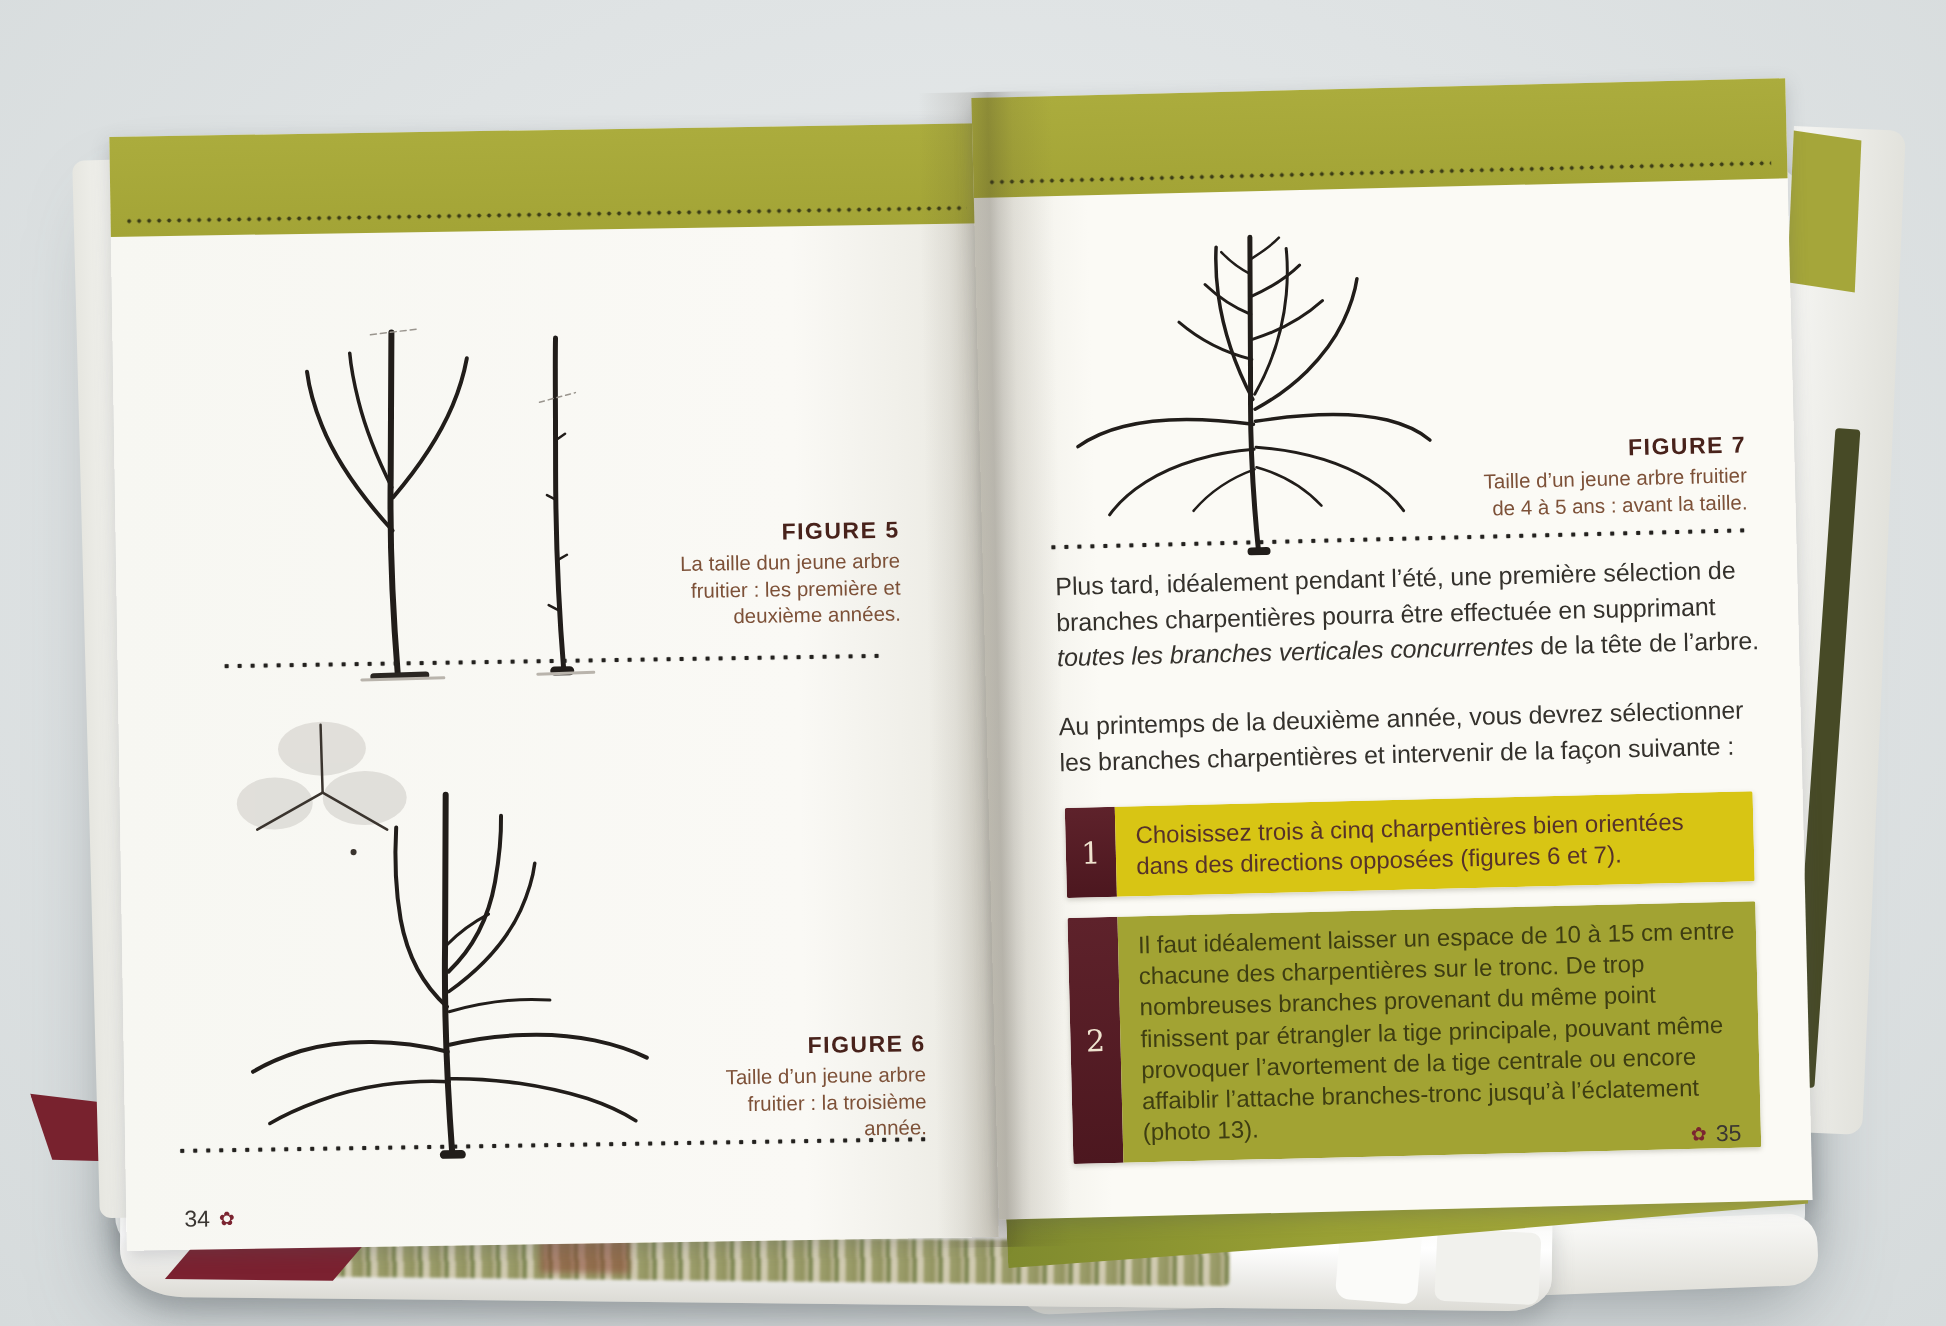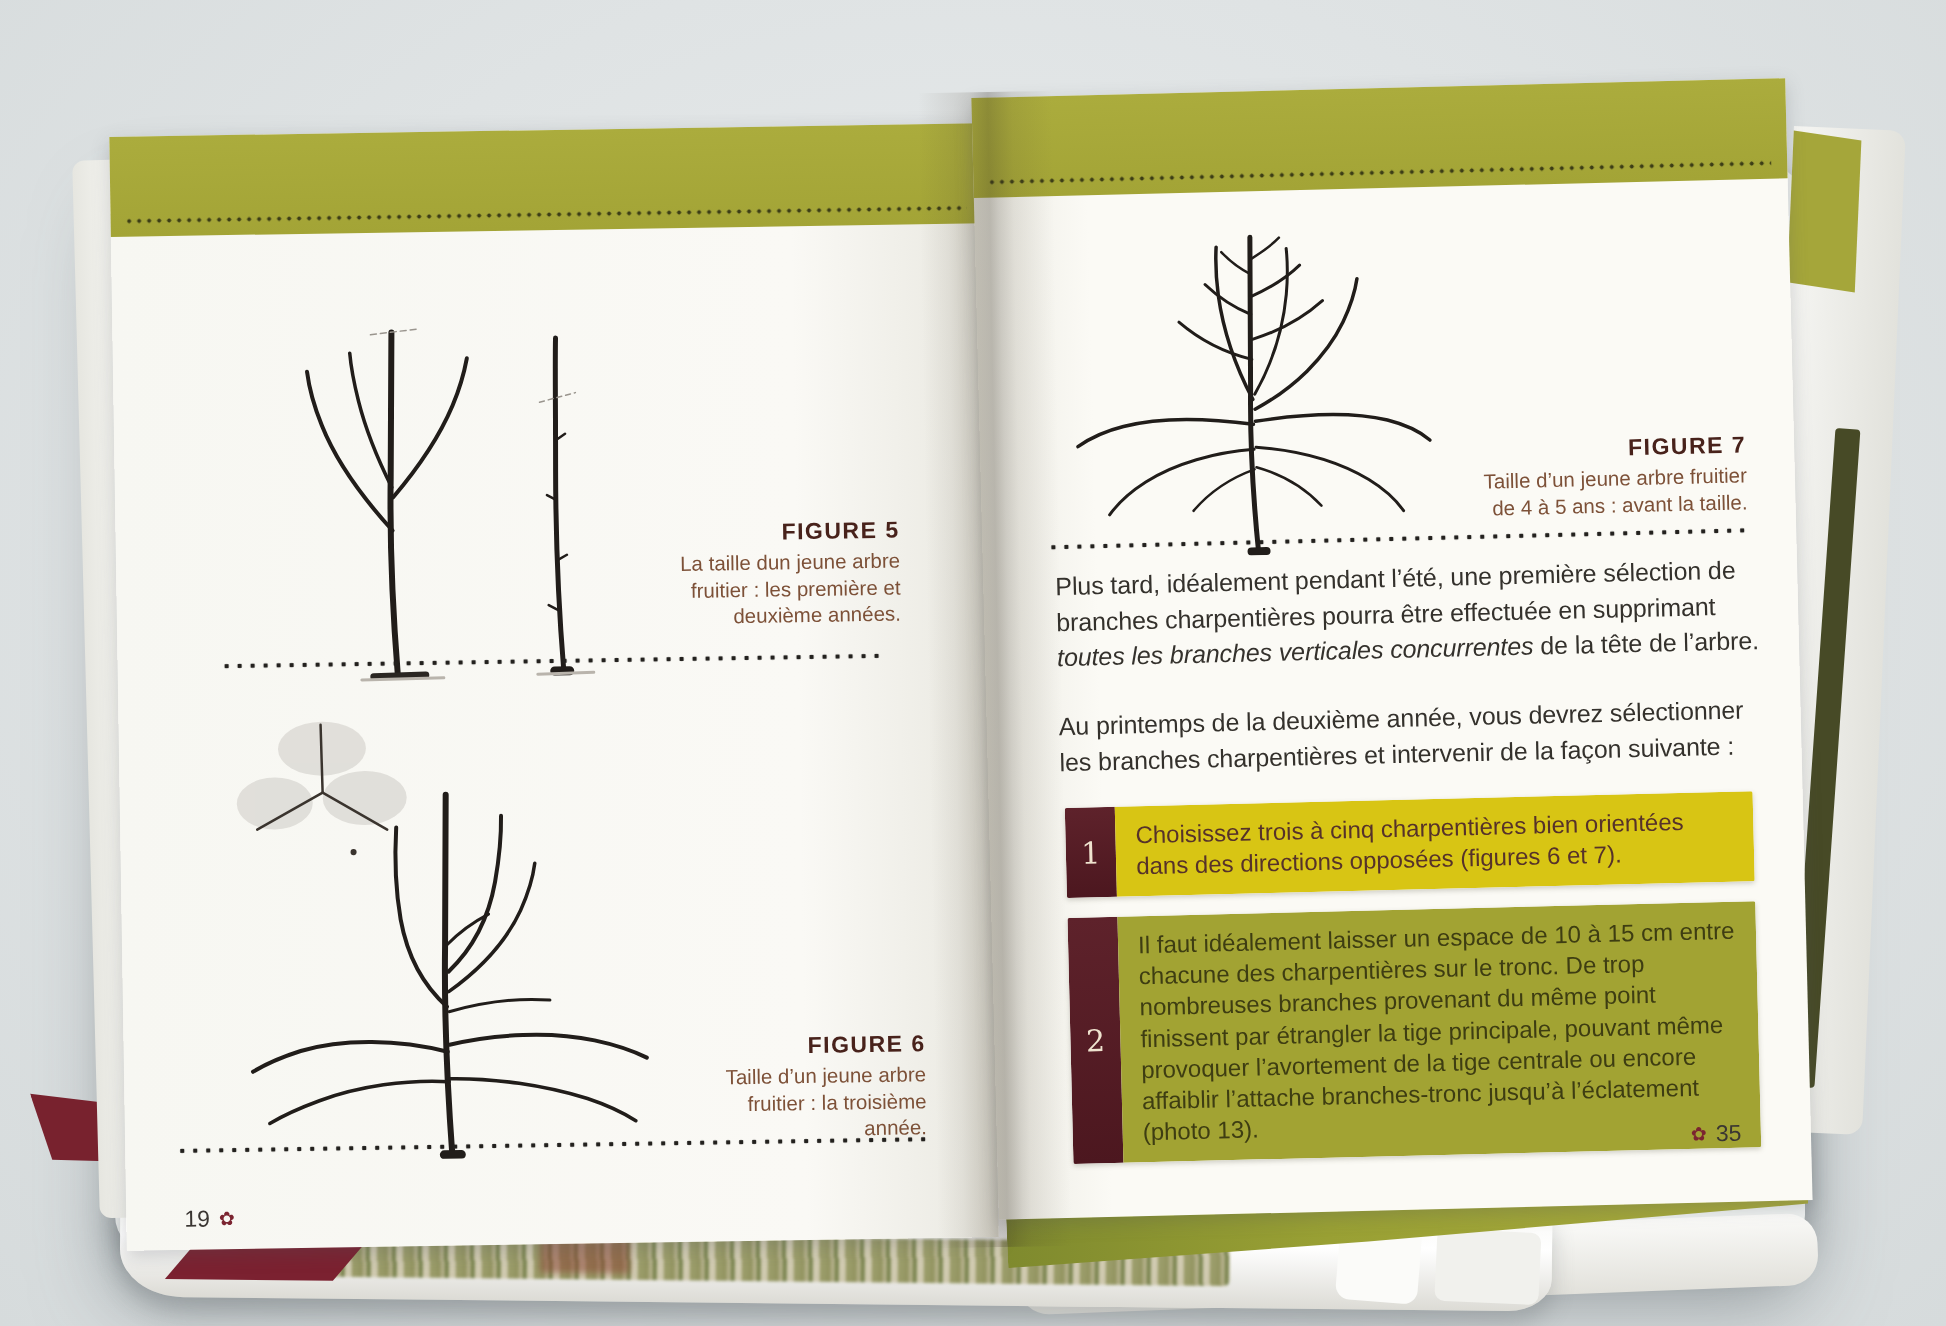--- a/index.html
+++ b/index.html
@@ -158,21 +158,21 @@
       </g>
     </svg>
 
     <div class="caption" style="left:590px;top:906px;width:212px;">
       <div class="fig-label">FIGURE 6</div>
       <div class="fig-caption">Taille d’un jeune arbre fruitier : la troisième année.</div>
     </div>
     <div class="dots" style="left:54px;top:1012px;width:748px;"></div>
 
     <div class="pagenum" style="left:58px;top:1070px;">
-      <span>19</span>
+      <span>34</span>
       <span class="flower">✿</span>
     </div>
   </div>
 
   <div class="abs page right-page">
     <div class="band">
       <div class="band-dots"></div>
     </div>
 
     <svg style="left:70px;top:108px;" width="420" height="356" viewBox="0 0 420 356">

